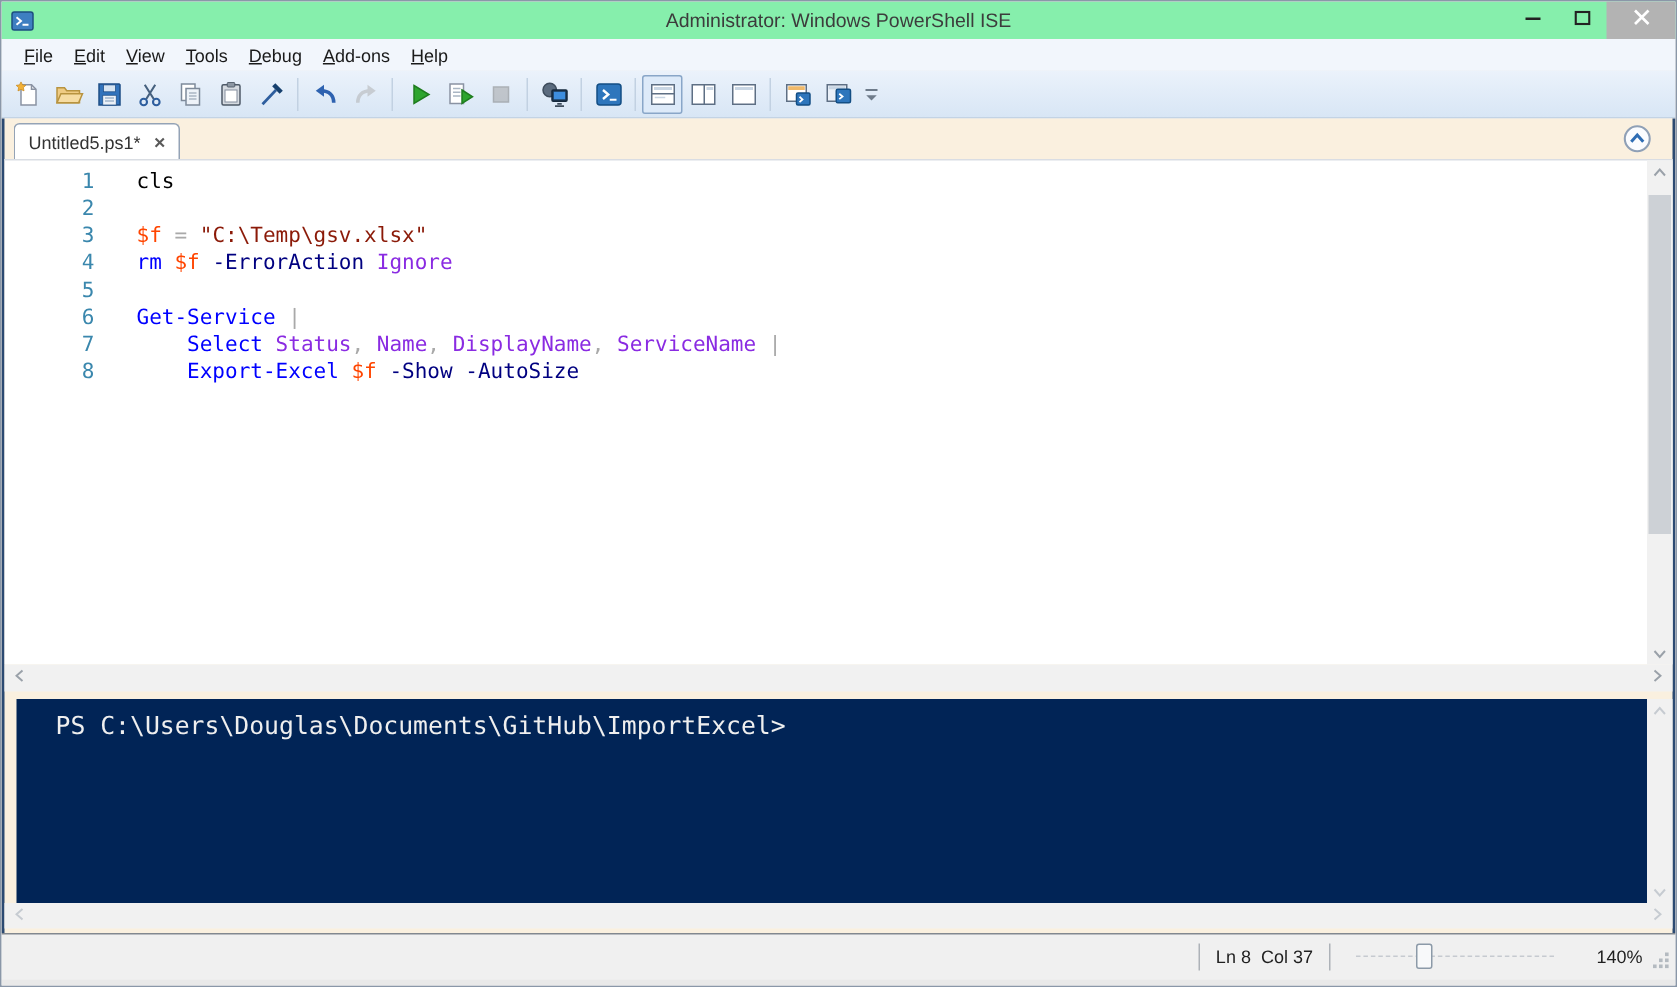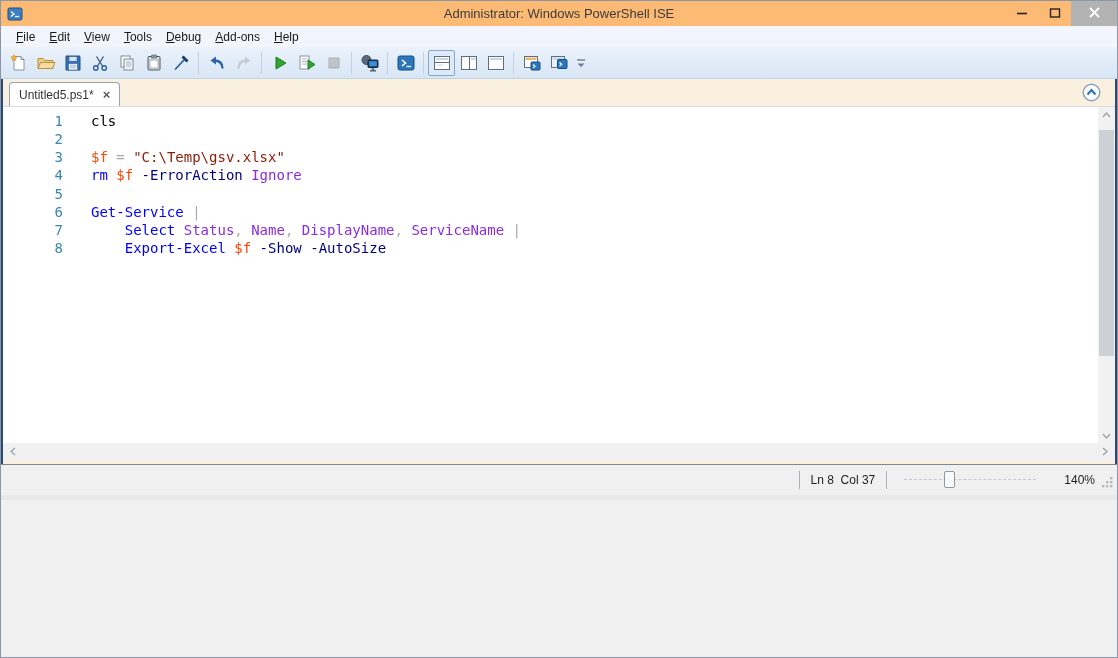--- a/index.html
+++ b/index.html
@@ -1,20 +1,20 @@
 <!DOCTYPE html>
 <html><head>
 <meta charset="utf-8">
 <style>
   html,body{margin:0;padding:0;background:#CFCFCF;font-family:"Liberation Sans",sans-serif;}
   #window{position:relative;width:1118px;height:658px;box-sizing:border-box;
     background:#F0F0F0;border:1px solid #8A97A8;overflow:hidden;}
 
   
-  .titlebar{height:25px;background:#fdba74;display:flex;align-items:center;position:relative;}
+  .titlebar{height:25px;background:#86efac;display:flex;align-items:center;position:relative;}
   .app-icon{margin-left:6px;width:16px;height:16px;display:flex;align-items:center;z-index:2;}
   .title-text{position:absolute;left:0;right:0;text-align:center;font-size:13px;color:#3C3C3C;}
   .win-controls{margin-left:auto;display:flex;height:100%;z-index:2;}
   .ctrl{width:33px;height:100%;display:flex;align-items:center;justify-content:center;}
   .ctrl.close{width:46px;background:#B3B3B3;}
 
   
   .menubar{height:21px;background:#F2F6FC;display:flex;align-items:center;padding-left:8px;font-size:12px;color:#1A1A1A;}
   .menu-item{padding:2px 7px;}
   .menu-item u{text-decoration:underline;}
@@ -23,21 +23,21 @@
   .toolbar{height:31px;background:linear-gradient(#EBF2FB,#D8E6F5);border-bottom:1px solid #C3D3E4;
     display:flex;align-items:center;padding-left:4px;}
   .tbtn{width:27px;height:26px;display:flex;align-items:center;justify-content:center;border:1px solid transparent;border-radius:2px;box-sizing:border-box;}
   .tbtn.selected{background:#DDEAF9;border:1px solid #89A6C8;}
   .tbtn.disabled{opacity:.5;filter:grayscale(1);}
   .tbtn.small{width:17px;}
   .tsep{width:1px;height:22px;background:#C2D1E2;margin:0 4px;flex:none;}
   .tbtn svg{display:block;}
 
   
-  .content{position:relative;height:385px;background:#FAF0DF;box-sizing:border-box;
+  .content{position:relative;height:543px;background:#FAF0DF;box-sizing:border-box;
     border-left:2px solid #2C4A72;border-right:2px solid #2C4A72;}
   .tabstrip{height:27px;position:relative;}
   .tab{position:absolute;left:6px;top:3px;height:24px;box-sizing:border-box;background:#FFFFFF;
     border:1px solid #94A3B6;border-bottom:none;border-radius:4px 4px 0 0;
     display:flex;align-items:center;padding:0 9px;font-size:12px;color:#333;}
   .tab-close{margin-left:9px;color:#5A5A5A;font-weight:bold;font-size:13px;line-height:1;}
   .collapse-btn{position:absolute;right:14px;top:4px;width:19px;height:19px;}
 
   
   .editor-row{height:336px;display:flex;background:#fff;border-top:1px solid #D9DDE3;}
@@ -349,20 +349,35 @@
       <span><svg width="11" height="11" viewBox="0 0 11 11">
             <path d="M7 2L3 5.5 7 9" fill="none" stroke="#9AA1A9" stroke-width="1.3"></path>
           </svg></span>
       <span><svg width="11" height="11" viewBox="0 0 11 11">
             <path d="M4 2l4 3.5L4 9" fill="none" stroke="#9AA1A9" stroke-width="1.3"></path>
           </svg></span>
     </div>
 
     <div class="gap5"></div>
 
+    <div class="console-row">
+      <div class="console" style="background: rgb(1, 36, 86); color: rgb(239, 239, 239);"><div>PS C:\Users\Douglas\Documents\GitHub\ImportExcel&gt;</div></div>
+      <div class="console-vscroll faint">
+        <div class="varrow">
+            <svg width="11" height="11" viewBox="0 0 11 11">
+              <path d="M2 7l3.5-4L9 7" fill="none" stroke="#9AA1A9" stroke-width="1.3"></path>
+            </svg>
+          </div>
+        <div class="varrow">
+            <svg width="11" height="11" viewBox="0 0 11 11">
+              <path d="M2 4l3.5 4L9 4" fill="none" stroke="#9AA1A9" stroke-width="1.3"></path>
+            </svg>
+          </div>
+      </div>
+    </div>
     <div class="hscroll faint" style="height:17px;">
       <span><svg width="11" height="11" viewBox="0 0 11 11">
             <path d="M7 2L3 5.5 7 9" fill="none" stroke="#9AA1A9" stroke-width="1.3"></path>
           </svg></span>
       <span><svg width="11" height="11" viewBox="0 0 11 11">
             <path d="M4 2l4 3.5L4 9" fill="none" stroke="#9AA1A9" stroke-width="1.3"></path>
           </svg></span>
     </div>
   </div>
 

